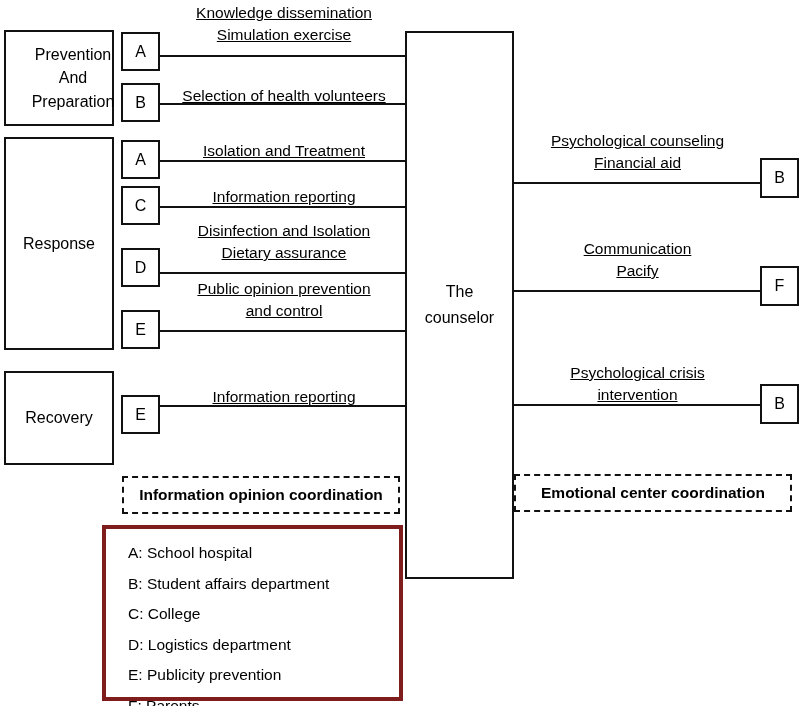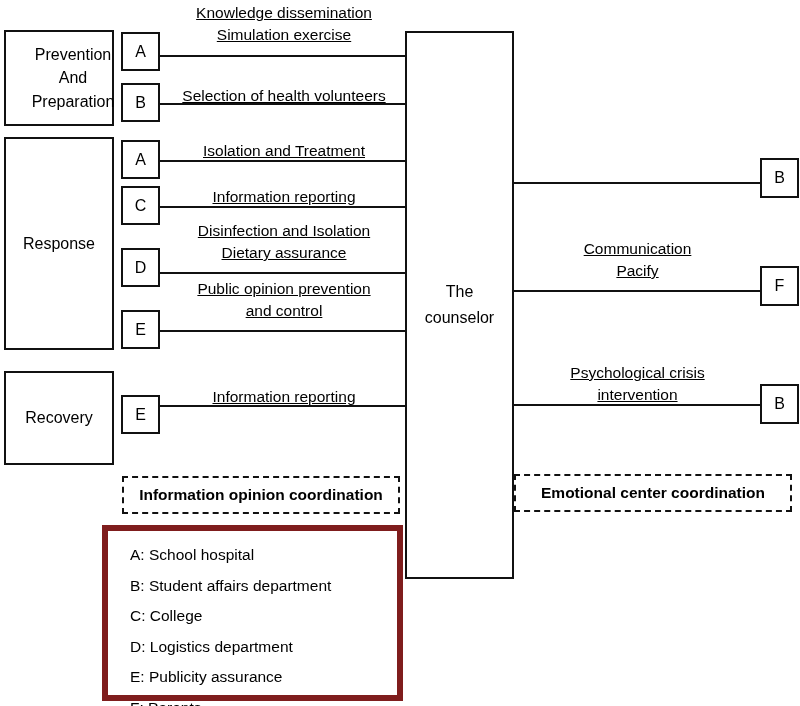--- a/index.html
+++ b/index.html
@@ -49,21 +49,21 @@
     display: flex;
     align-items: center;
     justify-content: center;
     font-size: 15.5px;
     font-weight: bold;
     z-index: 3;
   }
   .legend {
     position: absolute;
     box-sizing: border-box;
-    border: 6px solid #7f1d1d;
+    border: 4px solid #7f1d1d;
     background: #ffffff;
     padding: 16px 0 0 22px;
     z-index: 3;
   }
   .legend-item {
     font-size: 15.5px;
     line-height: 1.0;
     margin-bottom: 15px;
     white-space: nowrap;
   }
@@ -170,37 +170,39 @@
   <div class="edge-label" style="left:160px; top:186px; width:248px;">Information reporting</div>
 
   <div class="edge-label" style="left:160px; top:220px; width:248px;">Disinfection and Isolation
 Dietary assurance</div>
 
   <div class="edge-label" style="left:160px; top:278px; width:248px;">Public opinion prevention
 and control</div>
 
   <div class="edge-label" style="left:160px; top:386px; width:248px;">Information reporting</div>
 
+  <div class="edge-label" style="left:513px; top:130px; width:249px;">Psychological counseling
+Financial aid</div>
 
   <div class="edge-label" style="left:513px; top:238px; width:249px;">Communication
 Pacify</div>
 
   <div class="edge-label" style="left:513px; top:362px; width:249px;">Psychological crisis
 intervention</div>
 
   <div class="dashed" style="left:122px; top:476px; width:278px; height:38px;">
     <span>Information opinion coordination</span>
   </div>
 
   <div class="dashed" style="left:514px; top:474px; width:278px; height:38px;">
     <span>Emotional center coordination</span>
   </div>
 
   <div class="legend" style="left:102px; top:525px; width:301px; height:176px;">
     <div class="legend-item">A: School hospital</div>
     <div class="legend-item">B: Student affairs department</div>
     <div class="legend-item">C: College</div>
     <div class="legend-item">D: Logistics department</div>
-    <div class="legend-item">E: Publicity assurance</div>
+    <div class="legend-item">E: Publicity prevention</div>
     <div class="legend-item">F: Parents</div>
   </div>
 
 </div>
 
 </body></html>

